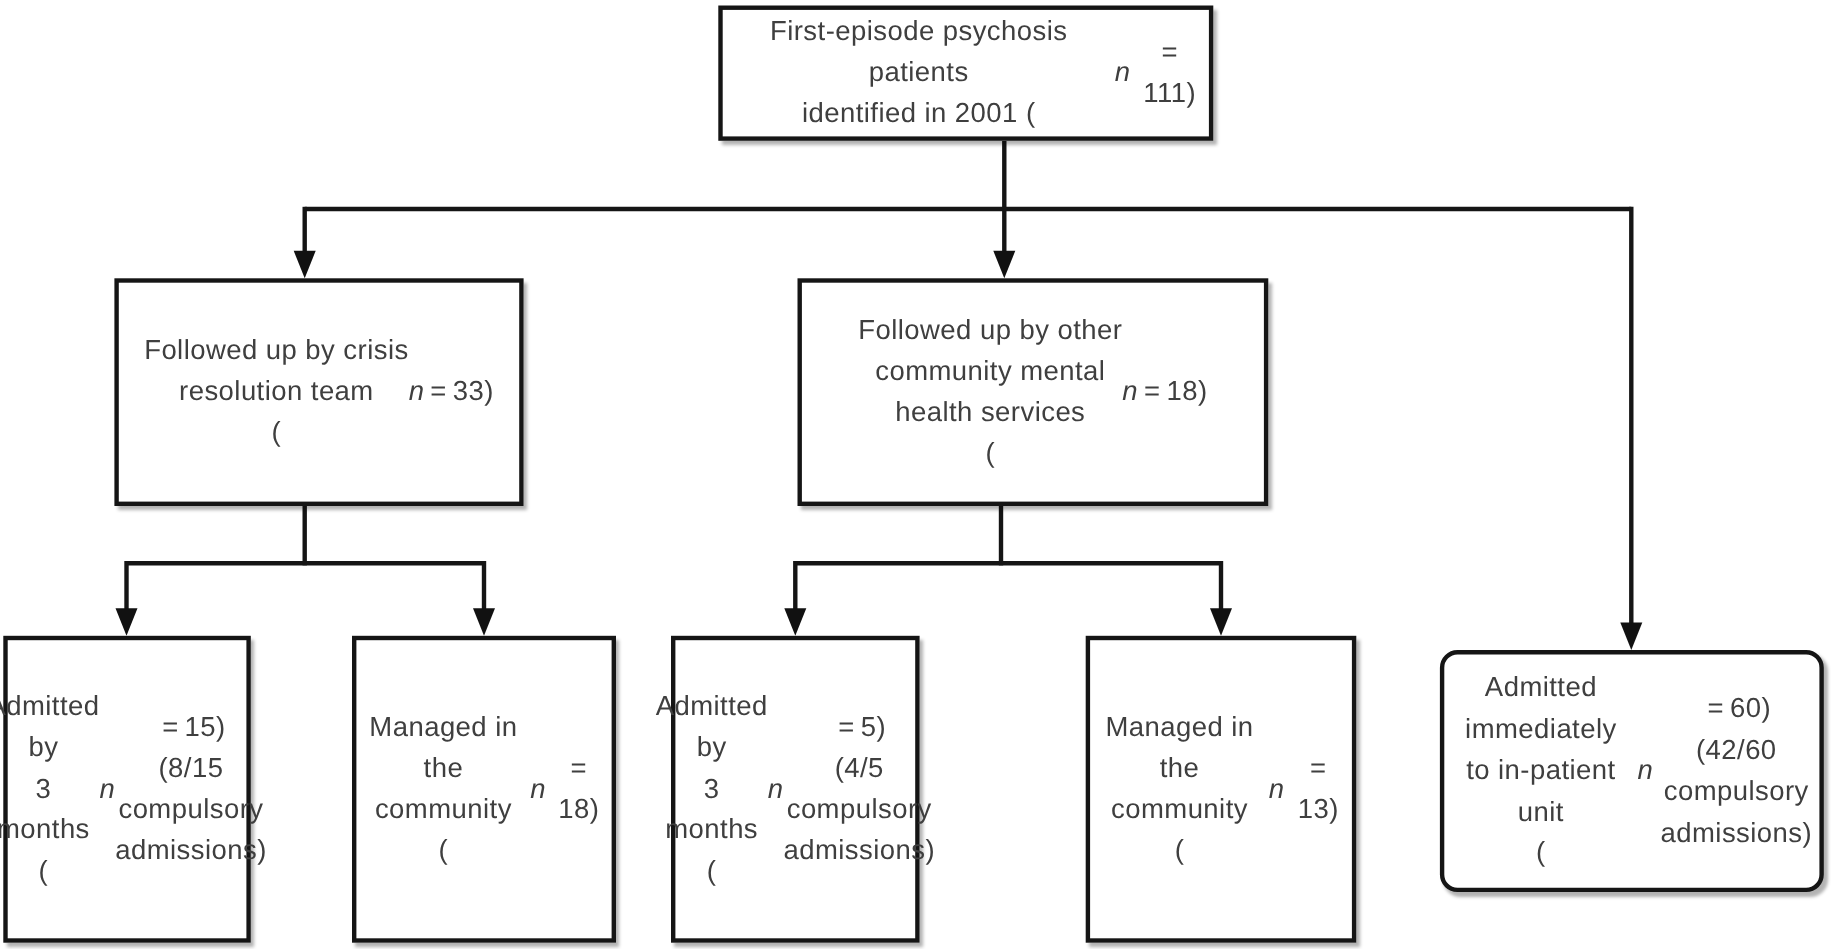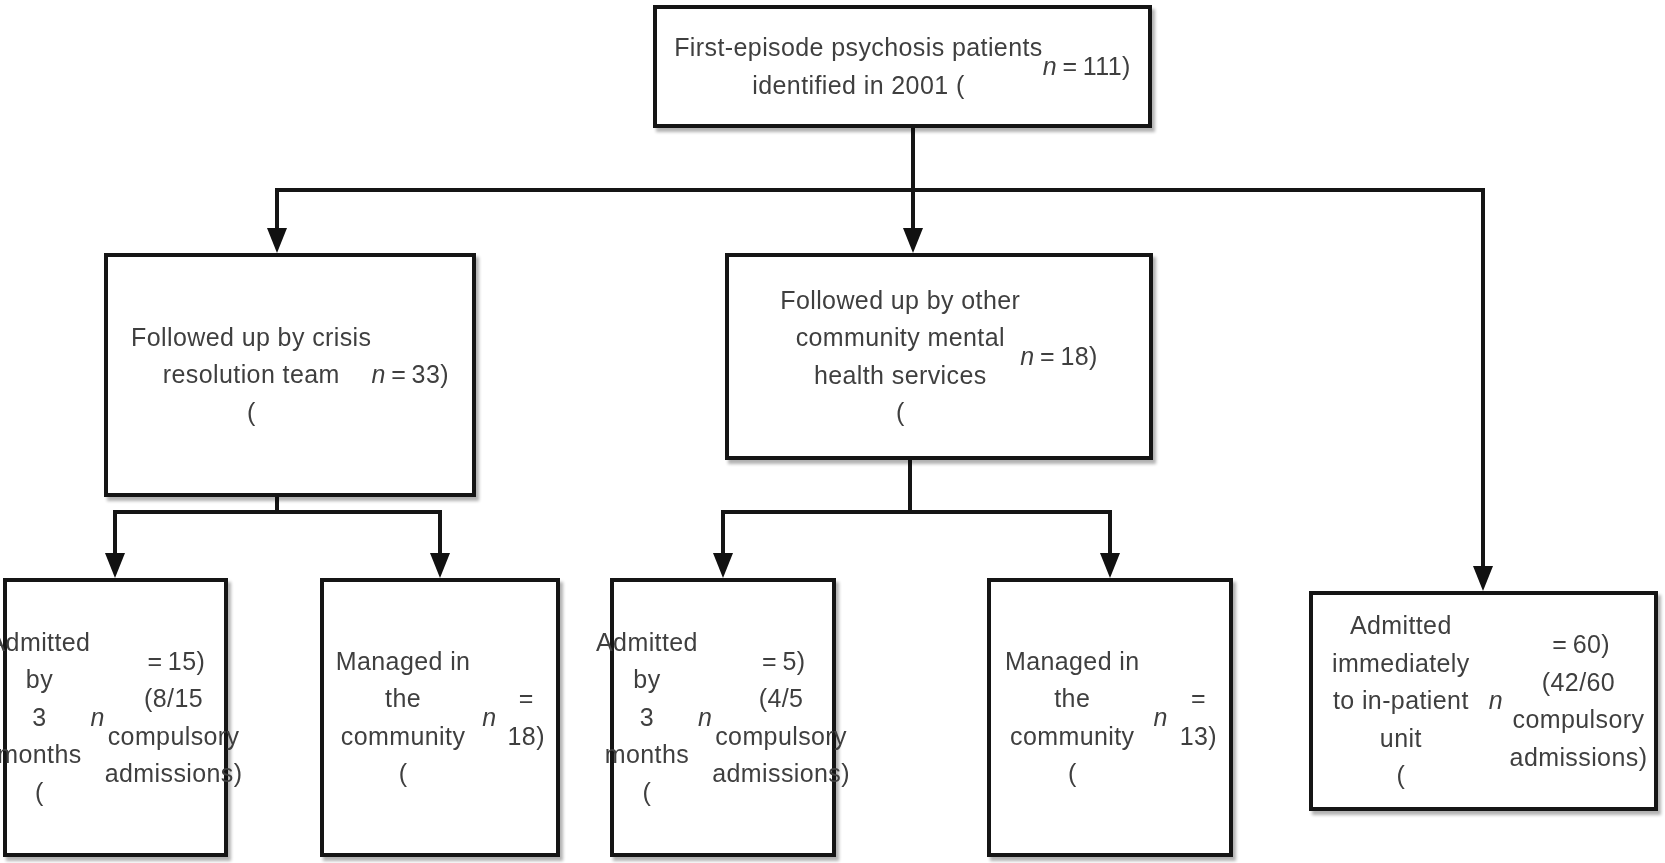--- a/index.html
+++ b/index.html
@@ -22,28 +22,28 @@
     justify-content: center;
     text-align: center;
     color: #3f3f3f;
     font-size: 25px;
     line-height: 1.5;
     letter-spacing: 0.4px;
     font-weight: 400;
   }
   .node i { font-style: italic; }
   
-  #node-root              { left: 653px;  top: 5px;   width: 499px; height: 123px; }
-  #node-crisis-team       { left: 104px;  top: 253px; width: 372px; height: 244px; }
+  #node-root              { left: 653px;  top: 5px;   width: 450px; height: 123px; }
+  #node-crisis-team       { left: 104px;  top: 253px; width: 372px; height: 207px; }
   #node-other-cmhs        { left: 725px;  top: 253px; width: 428px; height: 207px; }
   #node-crisis-admitted   { left: 3px;    top: 578px; width: 225px; height: 279px; }
   #node-crisis-community  { left: 320px;  top: 578px; width: 240px; height: 279px; }
   #node-other-admitted    { left: 610px;  top: 578px; width: 226px; height: 279px; }
   #node-other-community   { left: 987px;  top: 578px; width: 246px; height: 279px; }
-  #node-immediate         { left: 1309px; top: 591px; width: 349px; height: 220px; }
+  #node-immediate         { left: 1309px; top: 591px; width: 349px; height: 220px; border-radius: 16px; }
   #connectors {
     position: absolute;
     left: 0; top: 0;
     width: 1665px; height: 863px;
     pointer-events: none;
   }
   #connectors line { stroke: #151515; stroke-width: 4; }
   #connectors polygon { fill: #111111; stroke: none; }
 </style>
 </head>

